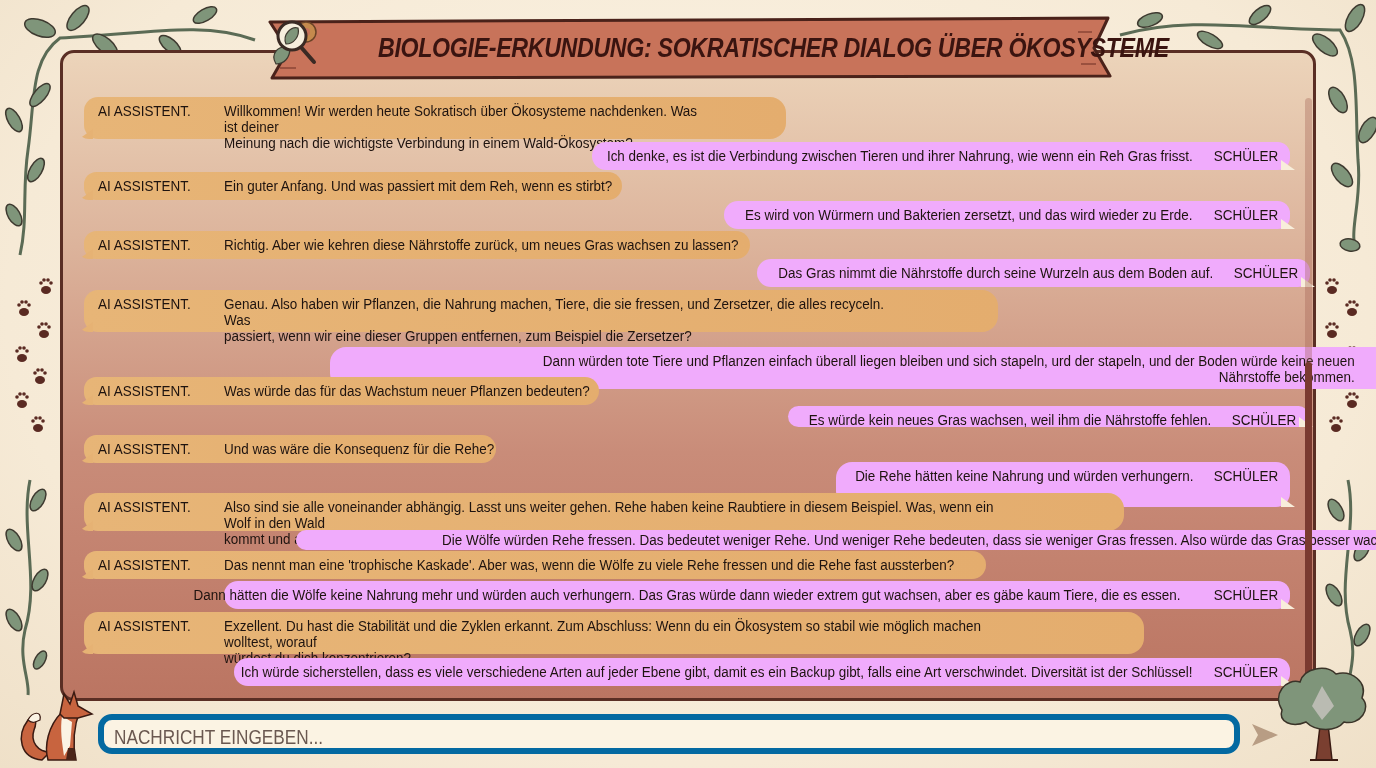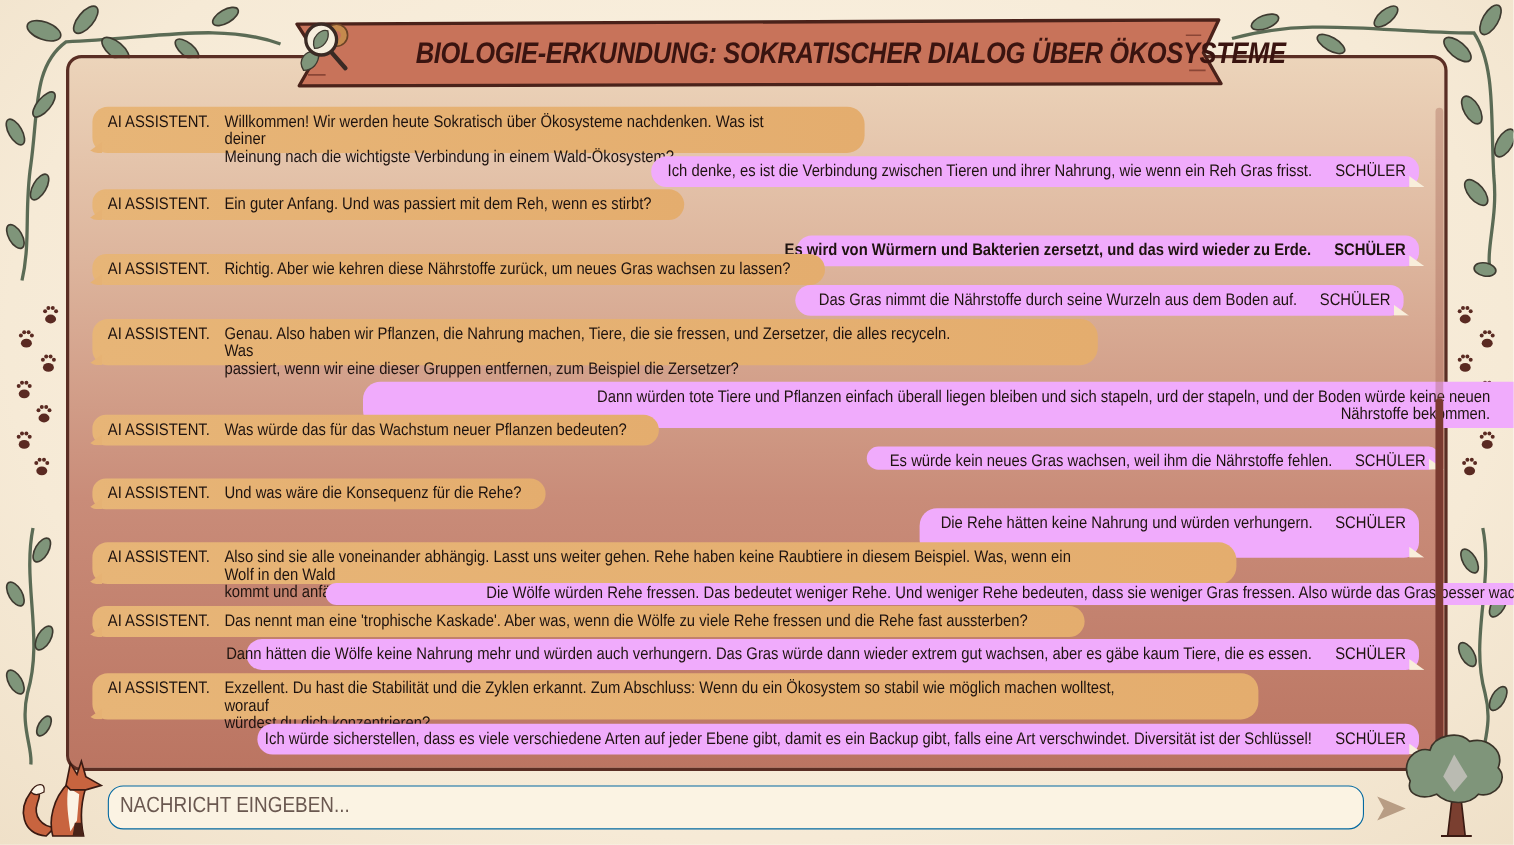--- a/index.html
+++ b/index.html
@@ -33,20 +33,21 @@
   .msg {
     position: absolute; font-size: 15.3px; line-height: 16px; color: #1e130f;
     display: flex; white-space: nowrap;
     transform-origin: left top;
   }
   .msg .txt { transform: scaleX(0.88); transform-origin: left top; }
   .ai {
     background: linear-gradient(90deg, #e7b577 0%, #e4ad6e 100%);
     border-radius: 14px 16px 16px 14px;
     padding: 6px 12px 6px 14px;
+    gap: 20px;
   }
   .ai::before {
     content: ""; position: absolute; left: -5px; bottom: 0; width: 14px; height: 10px;
     background: #e6b274; border-bottom-left-radius: 10px 8px;
     clip-path: polygon(0 100%, 100% 0, 100% 100%);
   }
   .ai .who { width: 106px; flex: none; transform: scaleX(0.88); transform-origin: left top; }
   .st {
     background: #f0abfc; border-radius: 16px 14px 14px 16px;
     padding: 6px 12px 6px 14px; justify-content: flex-end;
@@ -63,21 +64,21 @@
     position: absolute; left: 1305px; top: 98px; width: 7px; height: 596px;
     border-radius: 4px; background: rgba(160,95,80,0.35);
   }
   .scroll-thumb {
     position: absolute; left: 1305px; top: 362px; width: 7px; height: 332px;
     border-radius: 4px; background: #7a3a30;
   }
 
   .input {
     position: absolute; left: 98px; top: 714px; width: 1142px; height: 40px;
-    border: 1px solid #0369a1; border-radius: 14px; background: #fbf3e3;
+    border: 6px solid #0369a1; border-radius: 14px; background: #fbf3e3;
     padding-left: 10px; font-size: 20px; color: #6a5850; line-height: 34px;
   }
   .input span { display: inline-block; transform: scaleX(0.86); transform-origin: left center; }
   .send { position: absolute; left: 1250px; top: 722px; }
   .deco { position: absolute; }
 </style>
 </head>
 <body>
 
 <svg class="deco" style="left:0;top:0" width="270" height="260" viewBox="0 0 270 260">
@@ -180,29 +181,29 @@
 Meinung nach die wichtigste Verbindung in einem Wald-Ökosystem?</span>
 </div>
 <div class="msg st" style="left:592px;top:142px;width:698px;height:28px;">
   <span class="txt">Ich denke, es ist die Verbindung zwischen Tieren und ihrer Nahrung, wie wenn ein Reh Gras frisst.</span>
   <span class="who">SCHÜLER</span>
 </div>
 <div class="msg ai" style="left:84px;top:172px;width:538px;height:28px;">
   <span class="who">AI ASSISTENT.</span>
   <span class="txt">Ein guter Anfang. Und was passiert mit dem Reh, wenn es stirbt?</span>
 </div>
-<div class="msg st" style="left:724px;top:214px;width:566px;height:28px;font-weight:bold;">
+<div class="msg st" style="left:724px;top:201px;width:566px;height:28px;">
   <span class="txt">Es wird von Würmern und Bakterien zersetzt, und das wird wieder zu Erde.</span>
   <span class="who">SCHÜLER</span>
 </div>
 <div class="msg ai" style="left:84px;top:231px;width:666px;height:28px;">
   <span class="who">AI ASSISTENT.</span>
   <span class="txt">Richtig. Aber wie kehren diese Nährstoffe zurück, um neues Gras wachsen zu lassen?</span>
 </div>
-<div class="msg st" style="left:723px;top:259px;width:553px;height:28px;">
+<div class="msg st" style="left:757px;top:259px;width:553px;height:28px;">
   <span class="txt">Das Gras nimmt die Nährstoffe durch seine Wurzeln aus dem Boden auf.</span>
   <span class="who">SCHÜLER</span>
 </div>
 <div class="msg ai" style="left:84px;top:290px;width:914px;height:42px;">
   <span class="who">AI ASSISTENT.</span>
   <span class="txt" style="white-space:pre-line;">Genau. Also haben wir Pflanzen, die Nahrung machen, Tiere, die sie fressen, und Zersetzer, die alles recyceln. Was
 passiert, wenn wir eine dieser Gruppen entfernen, zum Beispiel die Zersetzer?</span>
 </div>
 <div class="msg st" style="left:330px;top:347px;width:1122px;height:42px;">
   <span class="txt" style="white-space:pre-line;">Dann würden tote Tiere und Pflanzen einfach überall liegen bleiben und sich stapeln, urd der stapeln, und der Boden würde keine neuen
@@ -230,21 +231,21 @@
   <span class="txt" style="white-space:pre-line;">Also sind sie alle voneinander abhängig. Lasst uns weiter gehen. Rehe haben keine Raubtiere in diesem Beispiel. Was, wenn ein Wolf in den Wald
 kommt und anfängt, die Rehe zu jagen? Wie würde das die Pflanzen beeinflussen?</span>
 </div>
 <div class="msg st" style="left:296px;top:530px;width:1124px;height:20px;padding:2px 10px 2px 10px;">
   <span class="txt">Die Wölfe würden Rehe fressen. Das bedeutet weniger Rehe. Und weniger Rehe bedeuten, dass sie weniger Gras fressen. Also würde das Gras besser wachsen.</span>
 </div>
 <div class="msg ai" style="left:84px;top:551px;width:902px;height:28px;">
   <span class="who">AI ASSISTENT.</span>
   <span class="txt">Das nennt man eine 'trophische Kaskade'. Aber was, wenn die Wölfe zu viele Rehe fressen und die Rehe fast aussterben?</span>
 </div>
-<div class="msg st" style="left:224px;top:581px;width:1066px;height:28px;">
+<div class="msg st" style="left:224px;top:581px;width:1066px;height:28px;gap:12px;">
   <span class="txt">Dann hätten die Wölfe keine Nahrung mehr und würden auch verhungern. Das Gras würde dann wieder extrem gut wachsen, aber es gäbe kaum Tiere, die es essen.</span>
   <span class="who">SCHÜLER</span>
 </div>
 <div class="msg ai" style="left:84px;top:612px;width:1060px;height:42px;">
   <span class="who">AI ASSISTENT.</span>
   <span class="txt" style="white-space:pre-line;">Exzellent. Du hast die Stabilität und die Zyklen erkannt. Zum Abschluss: Wenn du ein Ökosystem so stabil wie möglich machen wolltest, worauf
 würdest du dich konzentrieren?</span>
 </div>
 <div class="msg st" style="left:234px;top:658px;width:1056px;height:28px;">
   <span class="txt">Ich würde sicherstellen, dass es viele verschiedene Arten auf jeder Ebene gibt, damit es ein Backup gibt, falls eine Art verschwindet. Diversität ist der Schlüssel!</span>

